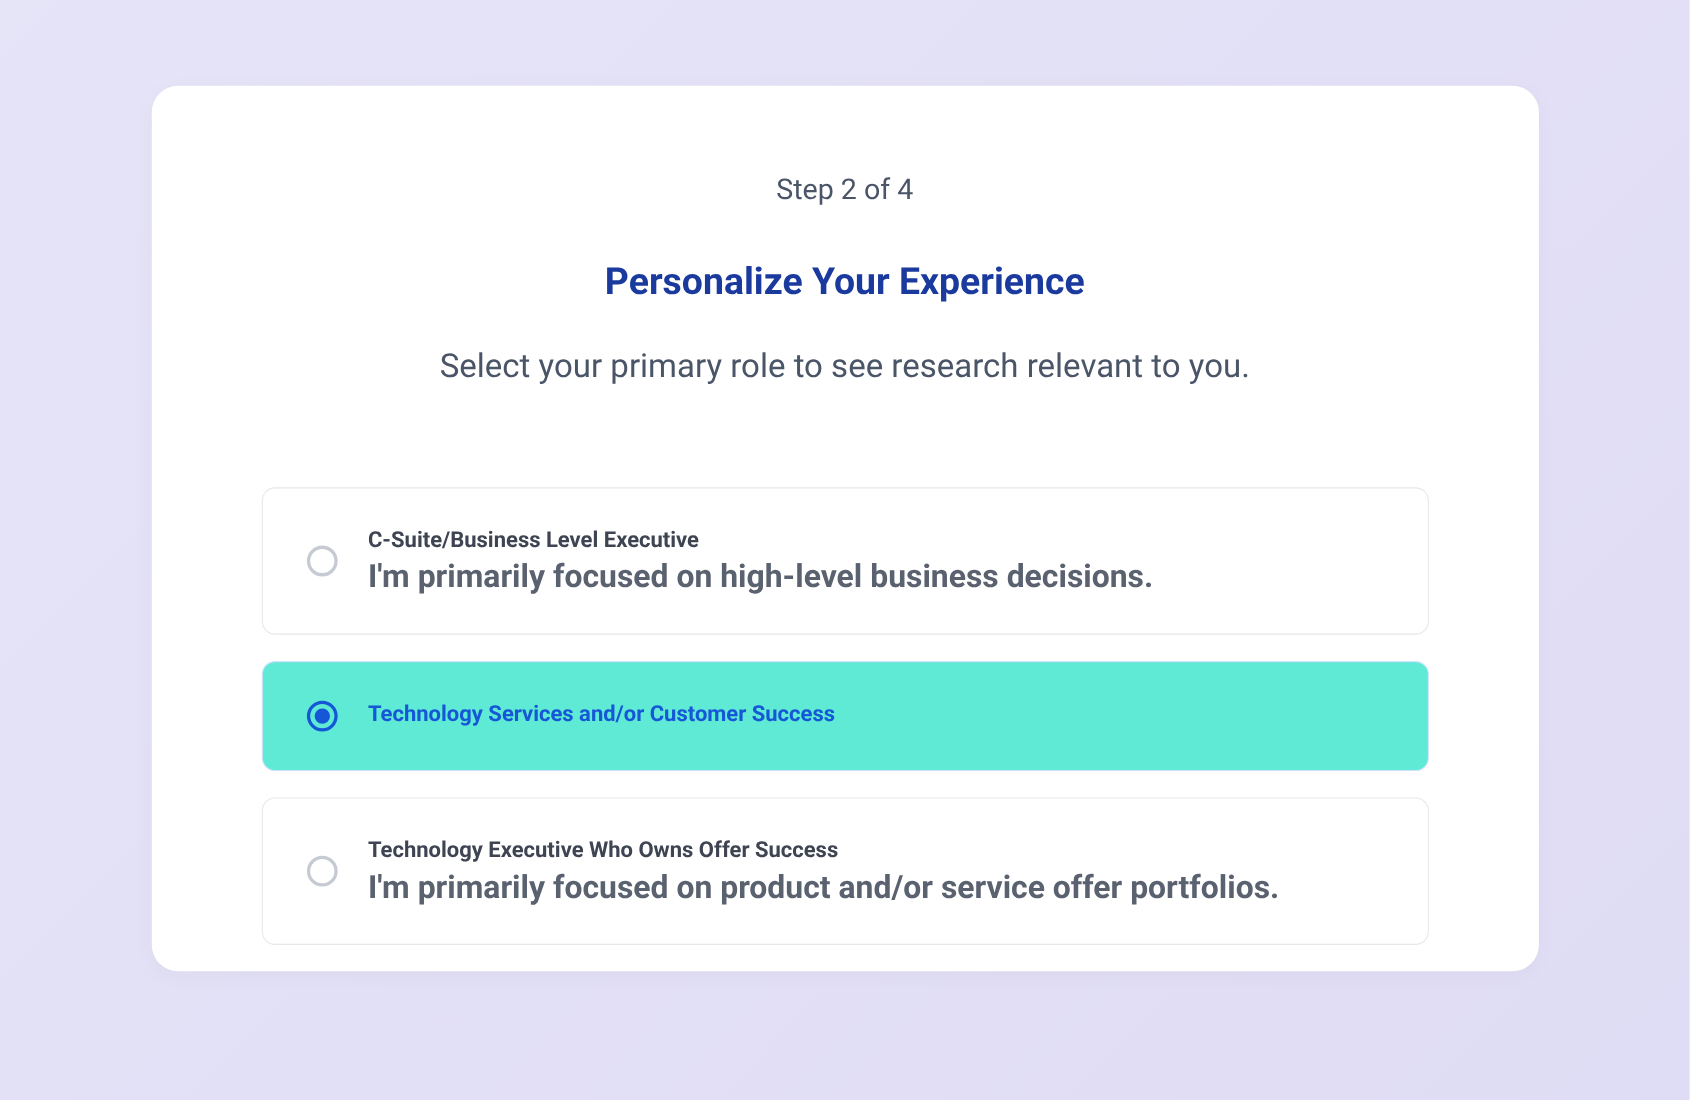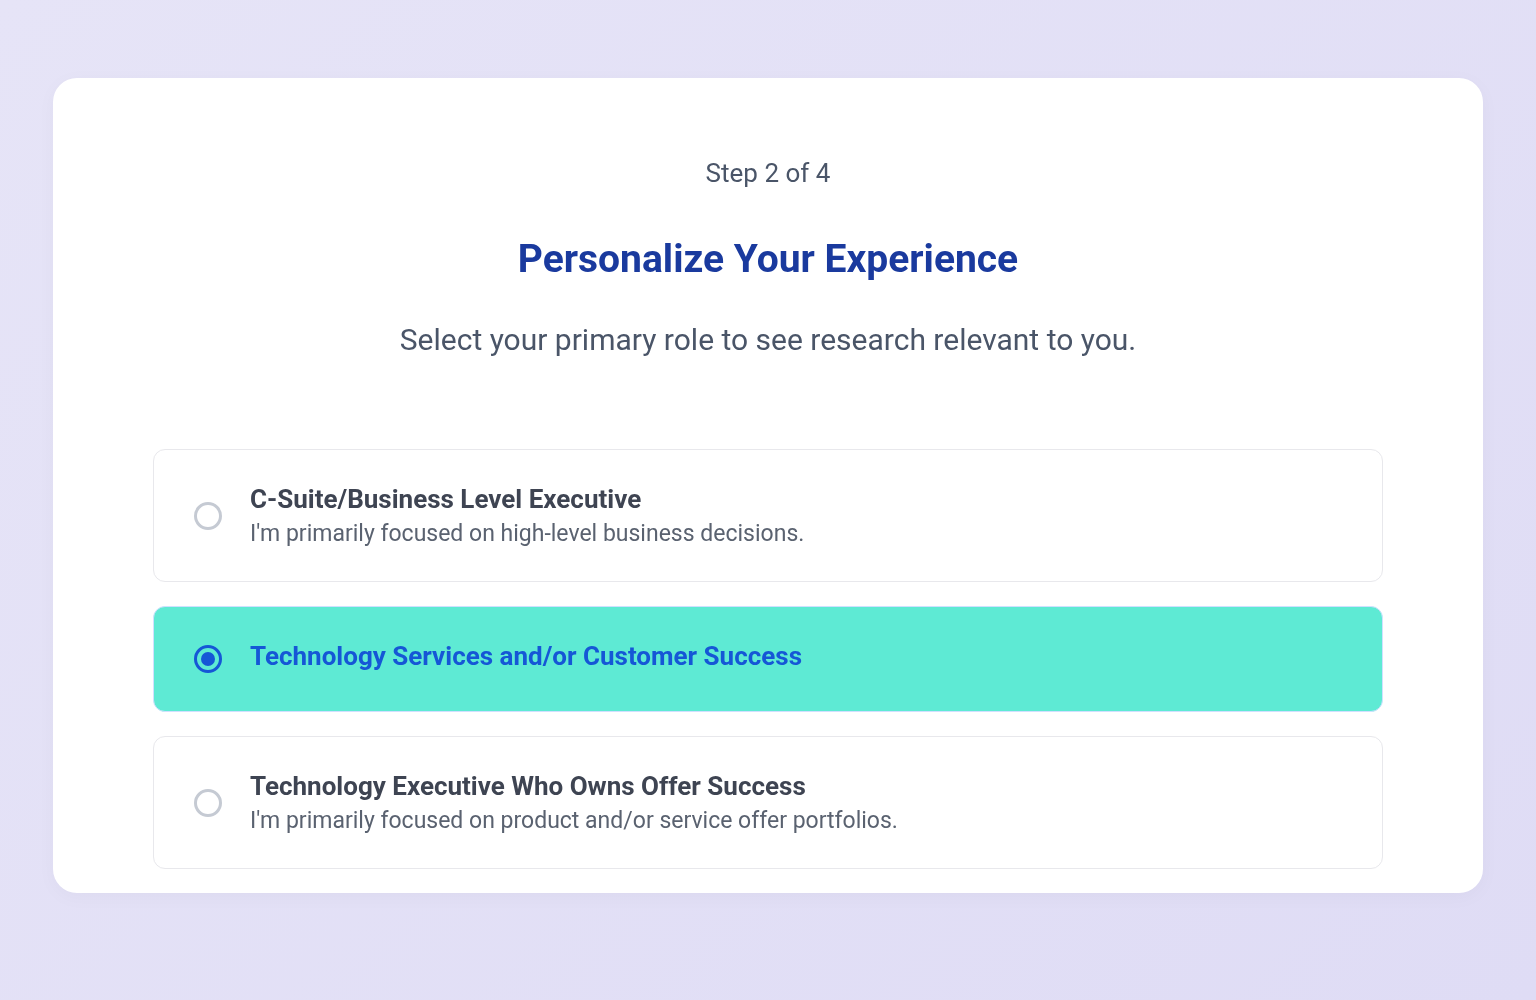--- a/index.html
+++ b/index.html
@@ -14,34 +14,34 @@
       height: 1000px;
       overflow: hidden;
       display: flex;
       justify-content: center;
       align-items: flex-start;
       padding-top: 78px;
     }
     .card {
       background: #ffffff;
       border-radius: 24px;
-      width: 1430px;
+      width: 1261px;
       padding: 80px 0 0 0;
       box-shadow: 0 4px 20px rgba(0,0,0,0.03);
     }
     .step-indicator {
       text-align: center;
       font-size: 26px;
       color: #4a5568;
       font-weight: 400;
       margin-bottom: 48px;
     }
     .title {
       text-align: center;
-      font-size: 39px;
+      font-size: 34px;
       font-weight: 700;
       color: #1a3a9e;
       margin-bottom: 40px;
     }
     .subtitle {
       text-align: center;
       font-size: 30px;
       color: #4a5568;
       font-weight: 400;
       margin-bottom: 92px;
@@ -83,29 +83,29 @@
       background: #1557d6;
       border-radius: 50%;
       top: 50%;
       left: 50%;
       transform: translate(-50%, -50%);
     }
     .option-content {
       flex: 1;
     }
     .option-title {
-      font-size: 26px;
+      font-size: 20px;
       font-weight: 700;
       color: #3e4452;
       margin-bottom: 6px;
     }
     .option-desc {
-      font-size: 23px;
+      font-size: 29px;
       color: #5a6270;
-      font-weight: 400;
+      font-weight: 700;
     }
     .option.selected .option-title {
       color: #1557d6;
     }
     .option.selected .option-desc {
       color: #1557d6;
     }
   </style>
 </head>
 <body>

